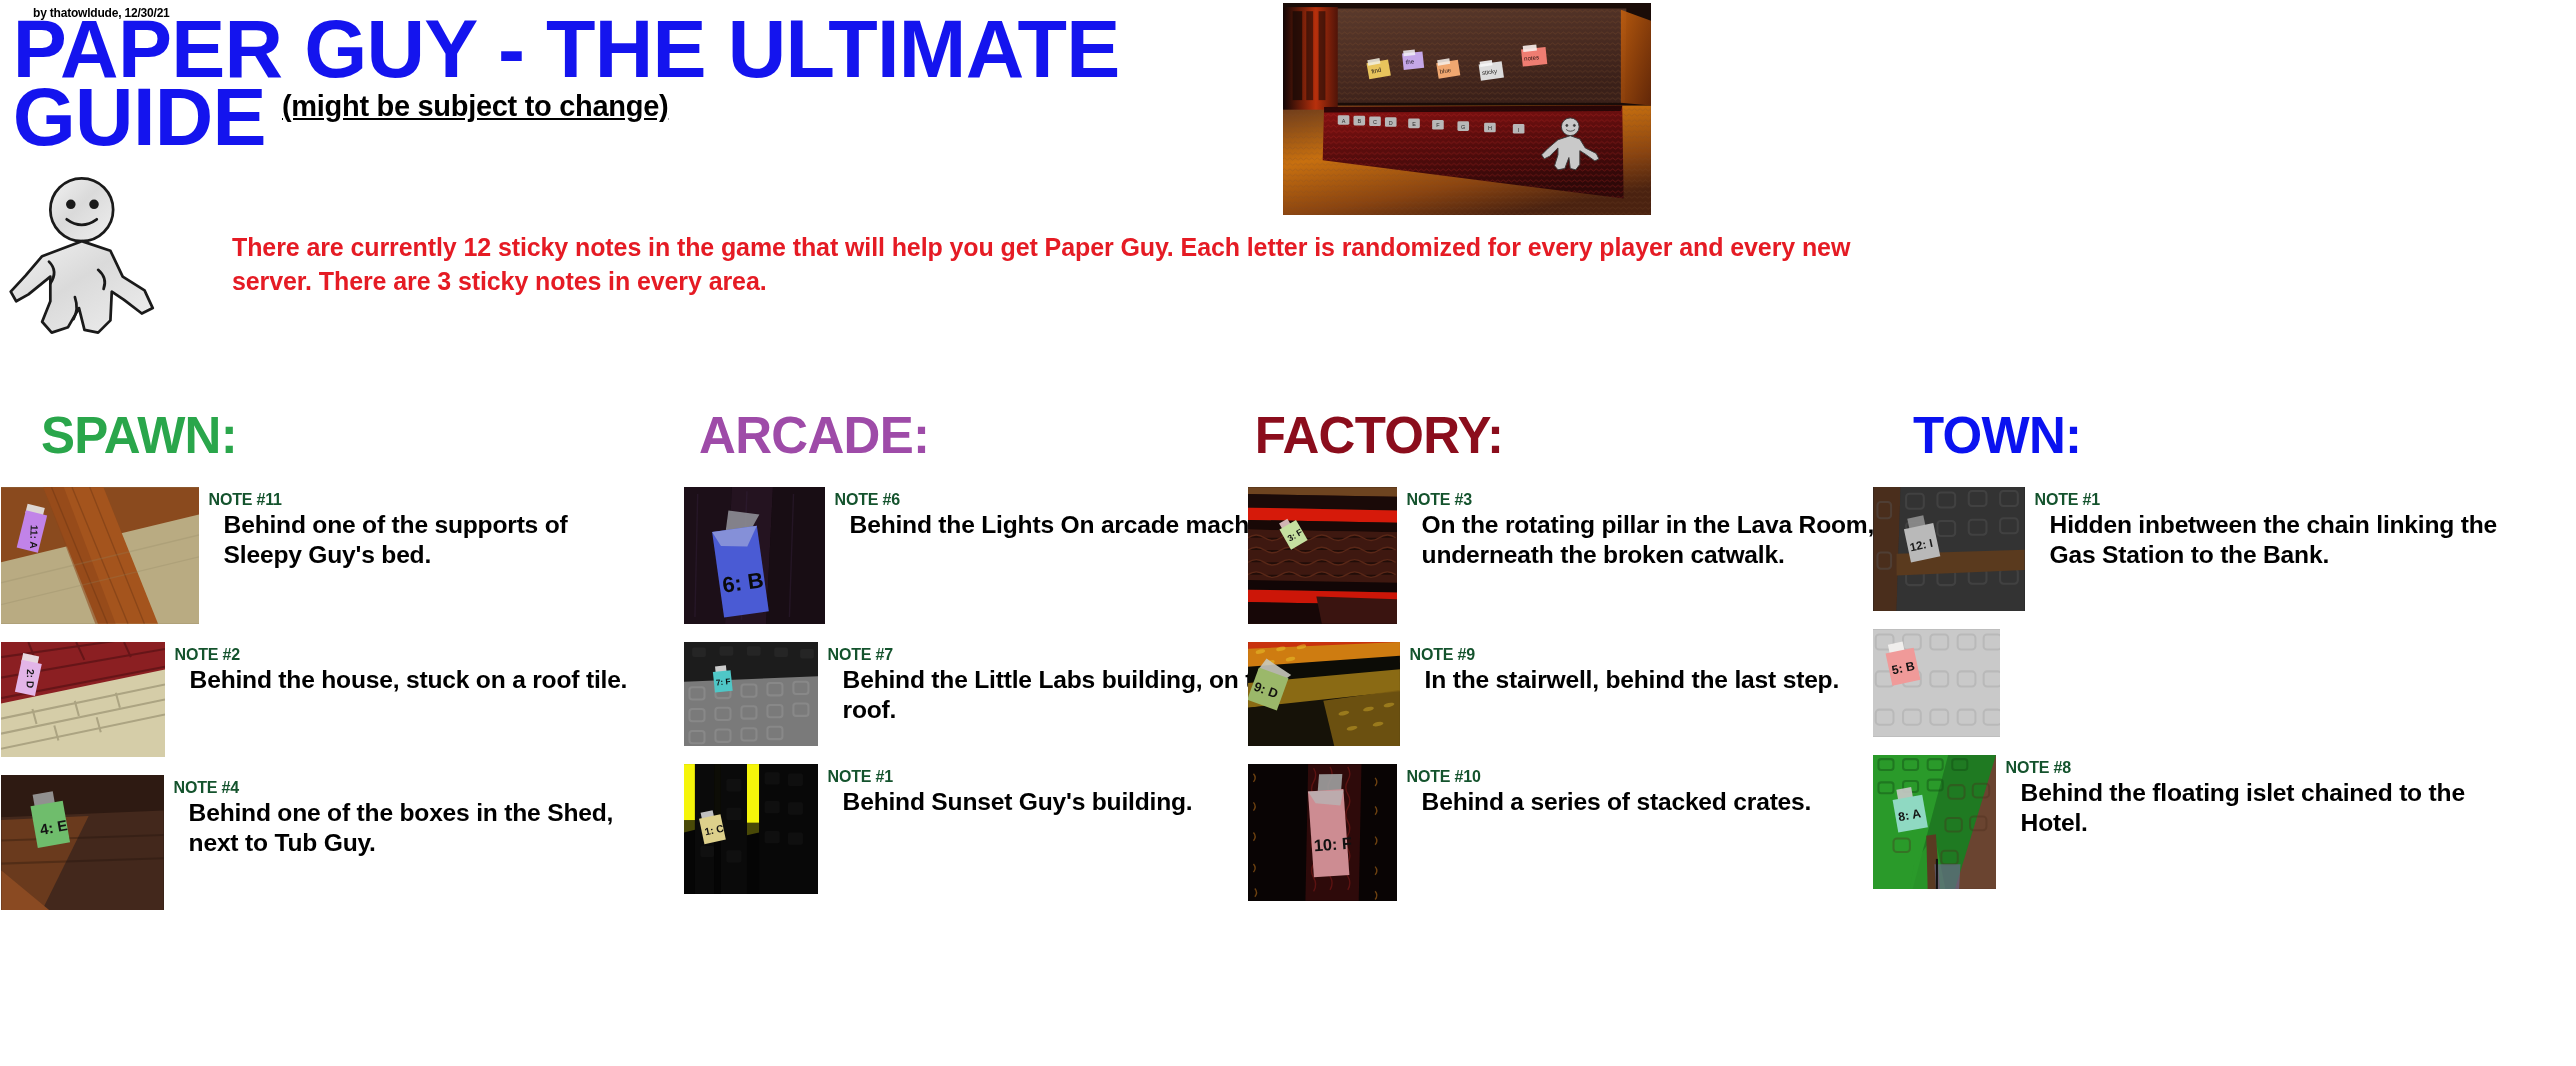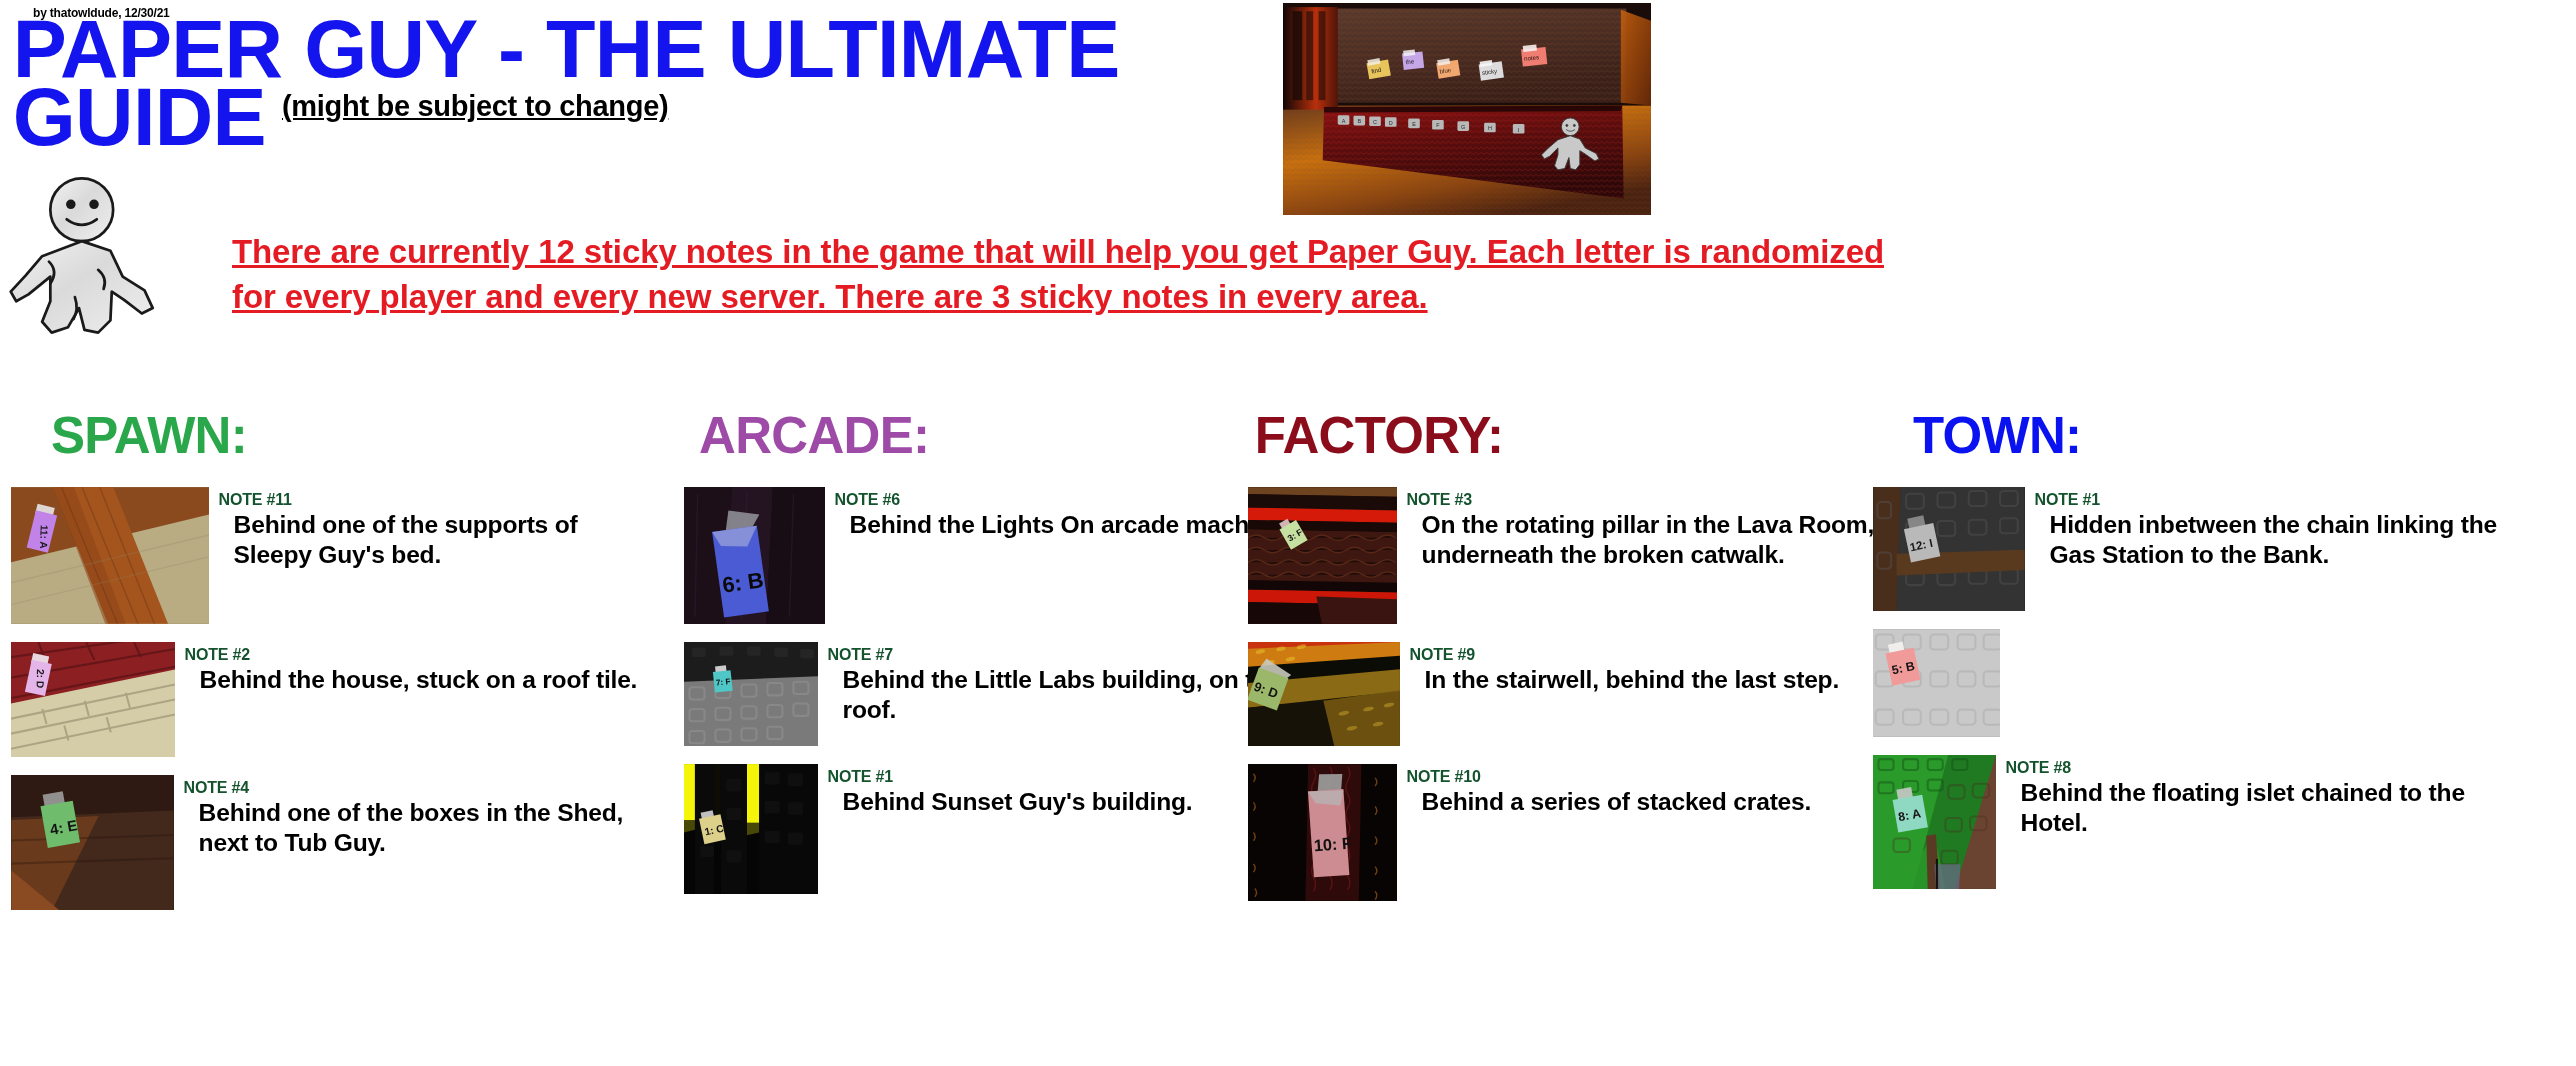--- a/index.html
+++ b/index.html
@@ -62,26 +62,25 @@
     width: 198px;
     height: 163px;
   }
 
   
   .intro {
     position: absolute;
     left: 232px;
     top: 230px;
     width: 1654px;
-    font-size: 33px;
+    font-size: 25px;
     line-height: 1.36;
     font-weight: bold;
     color: #e51b24;
     letter-spacing: -0.1px;
-    text-decoration: underline;
   }
 
   
   .hero-shot {
     position: absolute;
     left: 1283px;
     top: 2.7px;
     width: 368px;
     height: 212px;
     overflow: hidden;
@@ -95,21 +94,21 @@
     left: 0;
     top: 410px;
     width: 2576px;
     height: 656px;
   }
   .column {
     position: absolute;
     top: 0;
     width: 629px;
   }
-  .col-0 { left: 11px; }
+  .col-0 { left: 1px; }
   .col-1 { left: 684px; }
   .col-2 { left: 1248px; }
   .col-3 { left: 1873px; }
 
   .col-title {
     font-size: 51px;
     font-weight: bold;
     line-height: 1;
     letter-spacing: -0.7px;
     margin: 0 0 26px 0;

